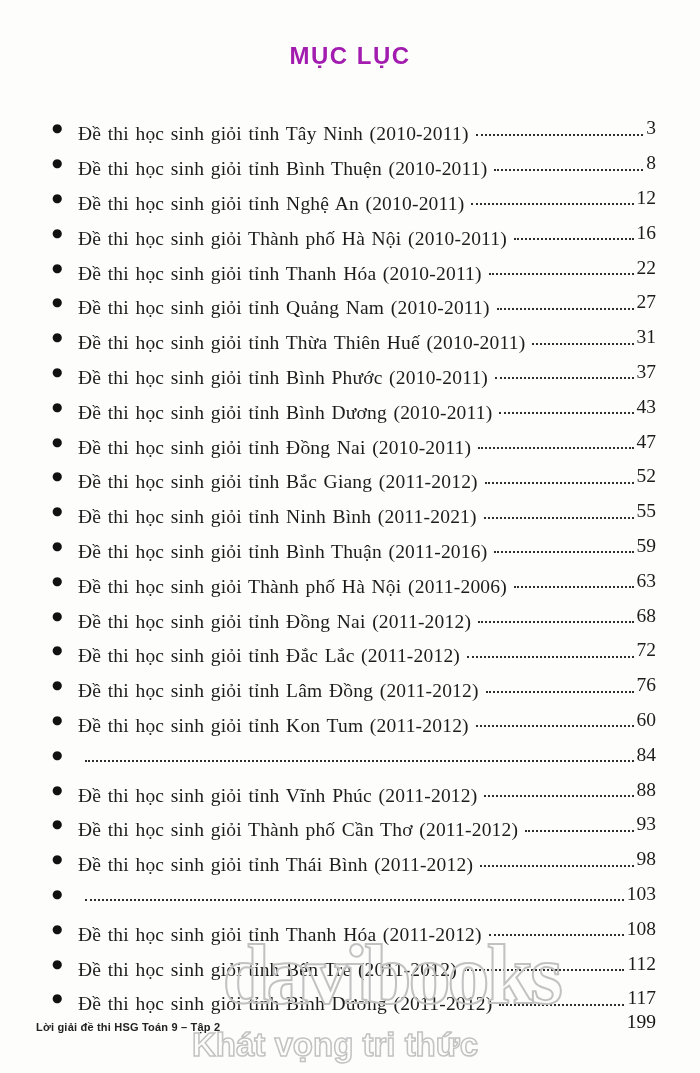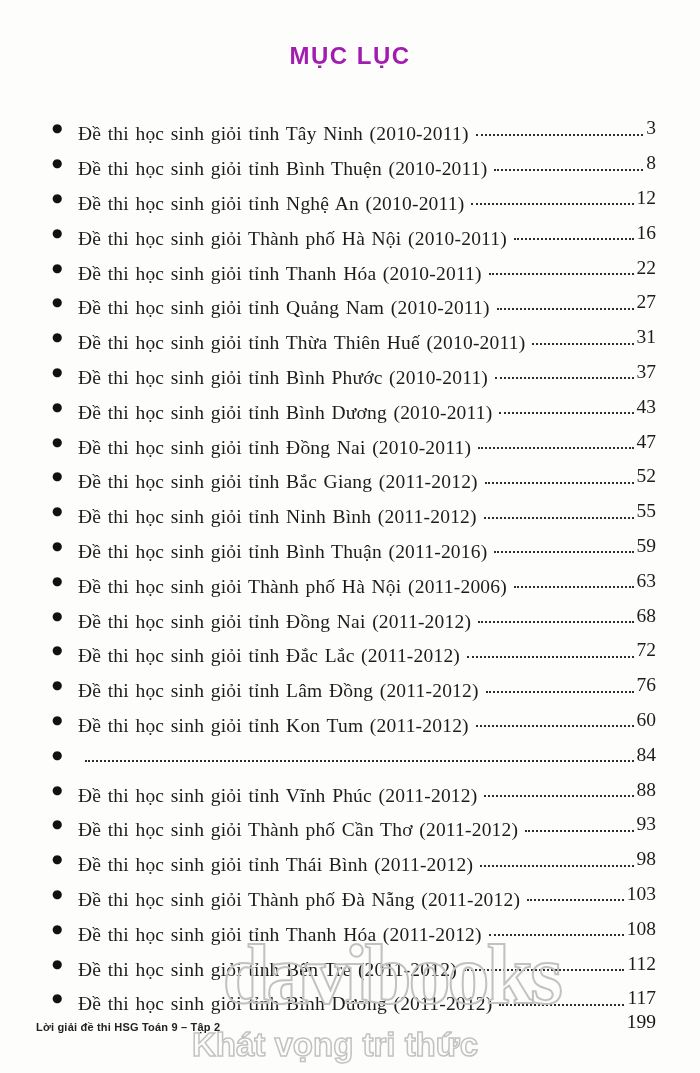--- a/index.html
+++ b/index.html
@@ -176,21 +176,21 @@
 
   <li class="toc-row">
     <span class="bullet">●</span>
     <span class="toc-label">Đề thi học sinh giỏi tỉnh Bắc Giang (2011-2012)</span>
     <span class="leader"></span>
     <span class="toc-page">52</span>
   </li>
 
   <li class="toc-row">
     <span class="bullet">●</span>
-    <span class="toc-label">Đề thi học sinh giỏi tỉnh Ninh Bình (2011-2012)</span>
+    <span class="toc-label">Đề thi học sinh giỏi tỉnh Ninh Bình (2011-2021)</span>
     <span class="leader"></span>
     <span class="toc-page">55</span>
   </li>
 
   <li class="toc-row">
     <span class="bullet">●</span>
     <span class="toc-label">Đề thi học sinh giỏi tỉnh Bình Thuận (2011-2016)</span>
     <span class="leader"></span>
     <span class="toc-page">59</span>
   </li>
@@ -252,21 +252,20 @@
 
   <li class="toc-row">
     <span class="bullet">●</span>
     <span class="toc-label">Đề thi học sinh giỏi tỉnh Thái Bình (2011-2012)</span>
     <span class="leader"></span>
     <span class="toc-page">98</span>
   </li>
 
   <li class="toc-row">
     <span class="bullet">●</span>
-    <span class="toc-label">Đề thi học sinh giỏi Thành phố Đà Nẵng (2011-2012)</span>
     <span class="leader"></span>
     <span class="toc-page">103</span>
   </li>
 
   <li class="toc-row">
     <span class="bullet">●</span>
     <span class="toc-label">Đề thi học sinh giỏi tỉnh Thanh Hóa (2011-2012)</span>
     <span class="leader"></span>
     <span class="toc-page">108</span>
   </li>

